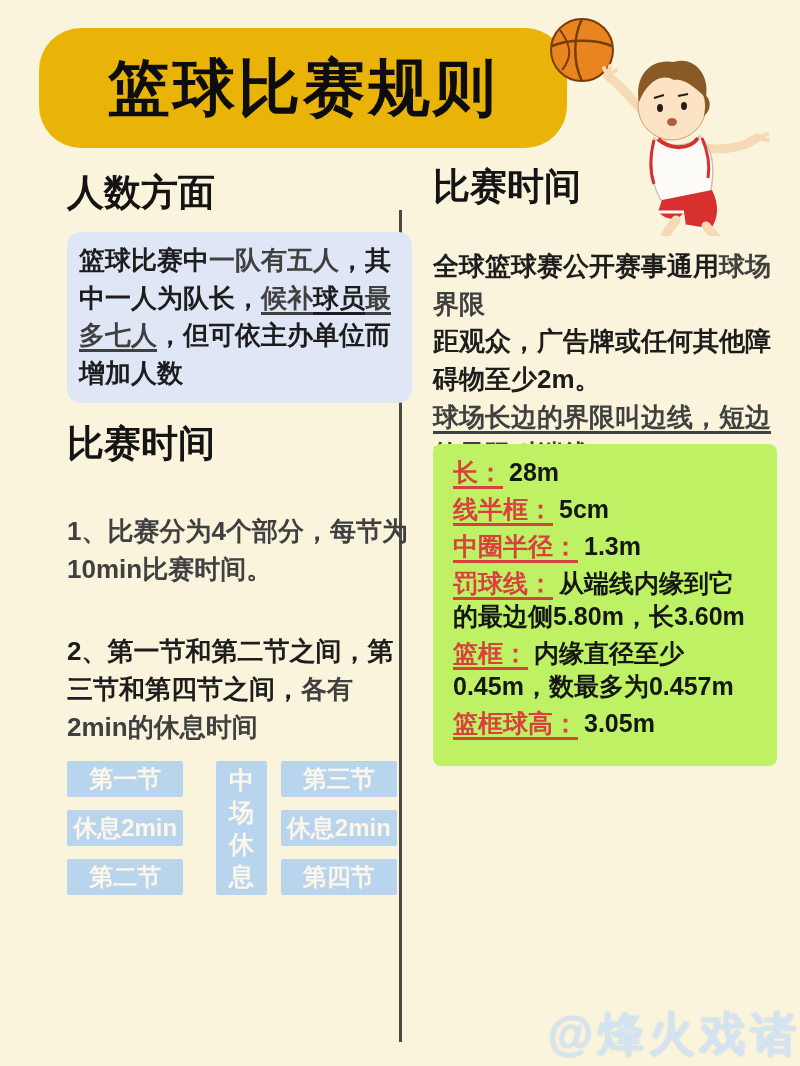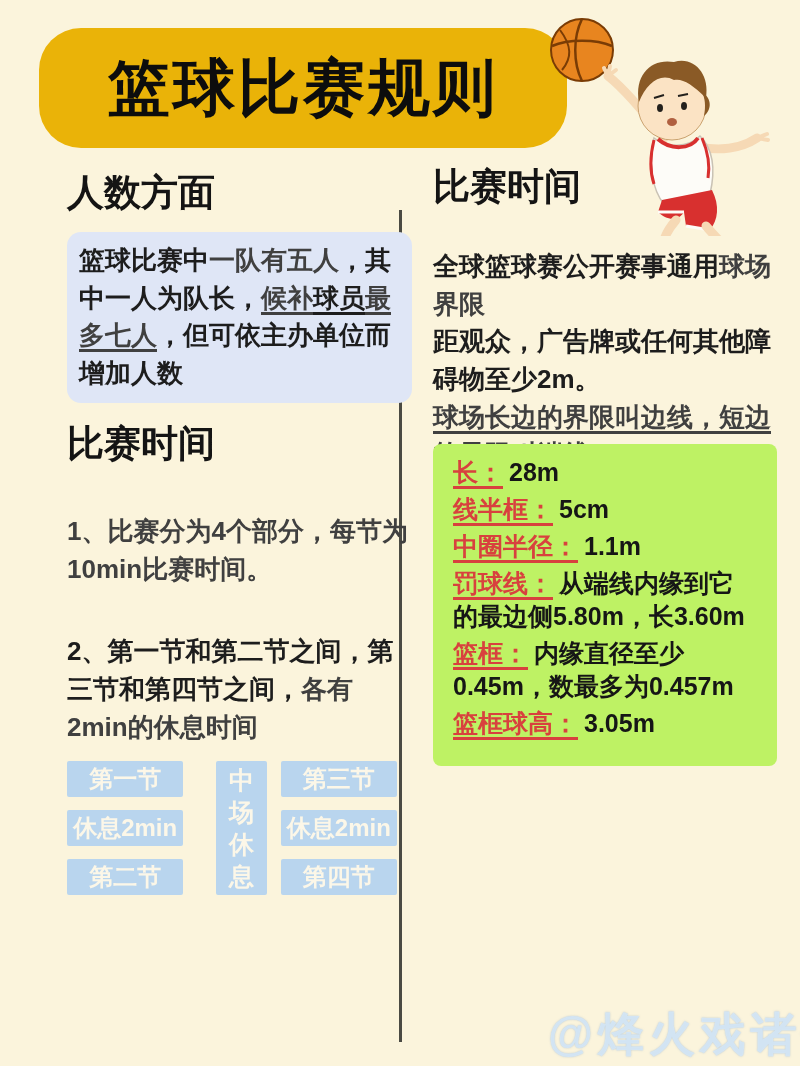--- a/index.html
+++ b/index.html
@@ -159,21 +159,21 @@
 
   <div class="intro">
     <span>全球篮球赛公开赛事通用</span><span class="red">球场界限</span><br>
     <span>距观众，广告牌或任何其他障碍物至少2m。</span><br>
     <span class="red u">球场长边的界限叫边线，短边的界限叫端线。</span>
   </div>
 
   <div class="meas-box">
     <p><span class="mlabel">长：</span><span class="mvalue">28m</span></p>
     <p><span class="mlabel">线半框：</span><span class="mvalue">5cm</span></p>
-    <p><span class="mlabel">中圈半径：</span><span class="mvalue">1.1m</span></p>
+    <p><span class="mlabel">中圈半径：</span><span class="mvalue">1.3m</span></p>
     <p><span class="mlabel">罚球线：</span><span class="mvalue">从端线内缘到它的最边侧5.80m，长3.60m</span></p>
     <p><span class="mlabel">篮框：</span><span class="mvalue">内缘直径至少0.45m，数最多为0.457m</span></p>
     <p><span class="mlabel">篮框球高：</span><span class="mvalue">3.05m</span></p>
   </div>
 
 </div>
 
 <div class="watermark">@烽火戏诸侯</div>
 
 </body></html>

